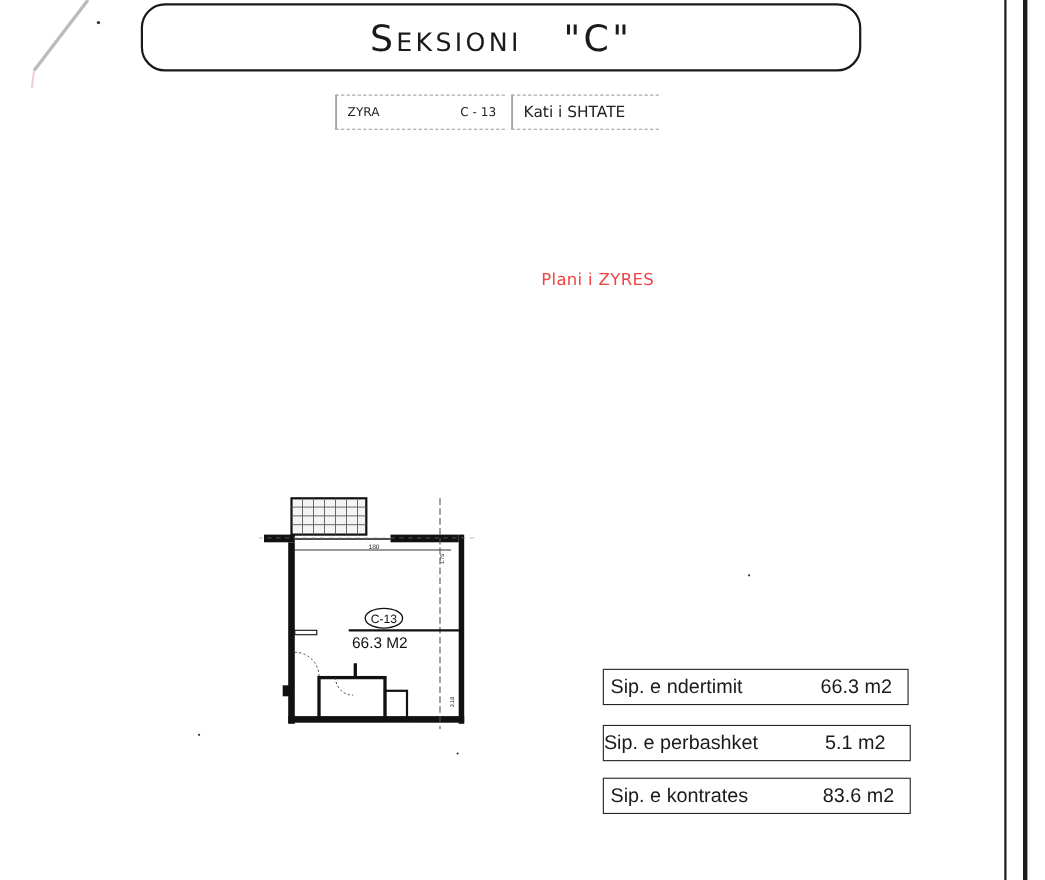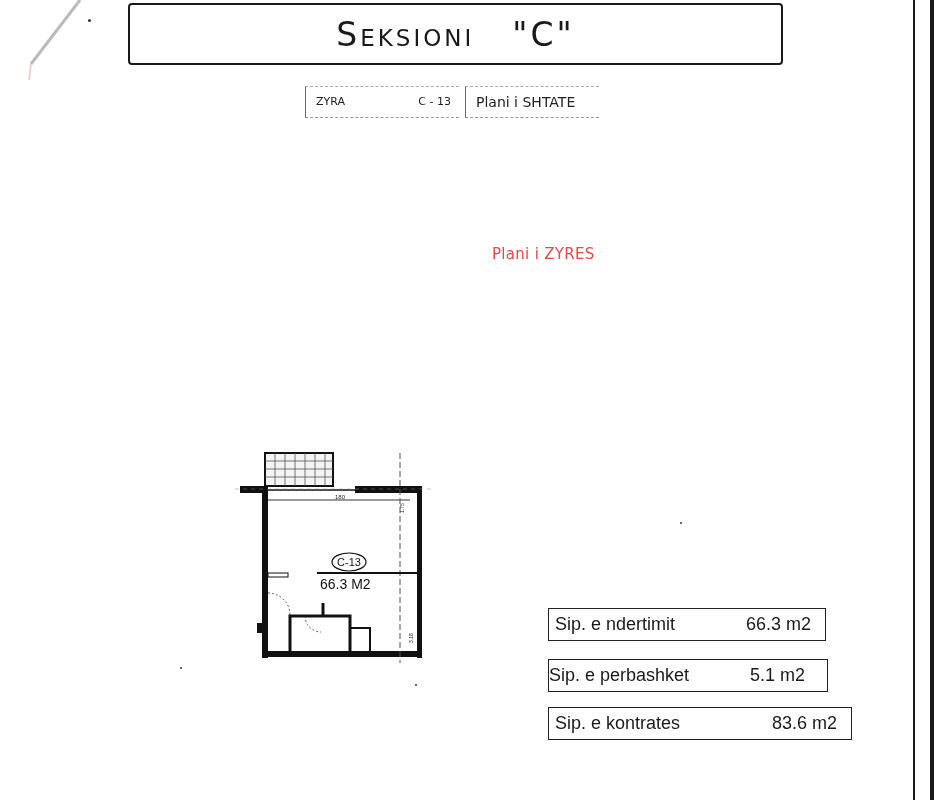--- a/index.html
+++ b/index.html
@@ -6,21 +6,21 @@
     body {
       width: 950px; height: 800px; background: #ffffff; position: relative; overflow: hidden;
       font-family: "Liberation Sans", sans-serif; color: #111;
     }
     .corner-fold {
       position: absolute; left: 26px; top: 0; width: 60px; height: 80px;
     }
     .stray-dot { position: absolute; width: 3px; height: 3px; background: #333; border-radius: 50%; }
     .title-box {
       position: absolute; left: 128px; top: 3px; width: 655px; height: 62px;
-      border: 2px solid #1a1a1a; border-radius: 4px; box-sizing: border-box;
+      border: 2px solid #1a1a1a; border-radius: 22px; box-sizing: border-box;
       display: flex; align-items: center; justify-content: center;
     }
     .title-text {
       font-family: "DejaVu Sans", sans-serif; font-size: 33px; letter-spacing: 3px; color: #1a1a1a;
       font-variant: small-caps; font-weight: 400;
     }
     .title-quote { margin-left: 38px; }
     .sub-row { position: absolute; top: 86px; left: 305px; display: flex; }
     .sub-box {
       border-left: 1px solid #666; border-top: 1px dashed #aaa; border-bottom: 1px dashed #999;
@@ -57,21 +57,21 @@
   <span class="title-text">Seksioni</span>
   <span class="title-text title-quote">"C"</span>
 </div>
 
 <div class="sub-row">
   <div class="sub-box first">
     <span>ZYRA</span>
     <span>C - 13</span>
   </div>
   <div class="sub-box second">
-    <span>Plani i SHTATE</span>
+    <span>Kati i SHTATE</span>
   </div>
 </div>
 
 <div class="plan-title">Plani i ZYRES</div>
 
 <div class="floor-plan">
   <svg width="200" height="215" viewBox="0 0 200 215">
 
     <rect x="30" y="5" width="68" height="33" fill="#f4f4f4" stroke="#111" stroke-width="2"></rect>
     <g stroke="#555" stroke-width="0.8">
@@ -122,19 +122,19 @@
 </div>
 
 <div class="area-box" style="top:608px;width:278px;">
   <span>Sip. e ndertimit</span>
   <span>66.3 m2</span>
 </div>
 <div class="area-box" style="top:659px;width:280px;padding-left:0;padding-right:22px;">
   <span>Sip. e perbashket</span>
   <span>5.1 m2</span>
 </div>
-<div class="area-box" style="top:707px;width:304px;">
+<div class="area-box" style="top:707px;width:280px;">
   <span>Sip. e kontrates</span>
   <span>83.6 m2</span>
 </div>
 
 <div class="right-rule" style="left:913px;width:1.5px;"></div>
 <div class="right-rule" style="left:930px;width:4px;"></div>
 
 </body></html>

